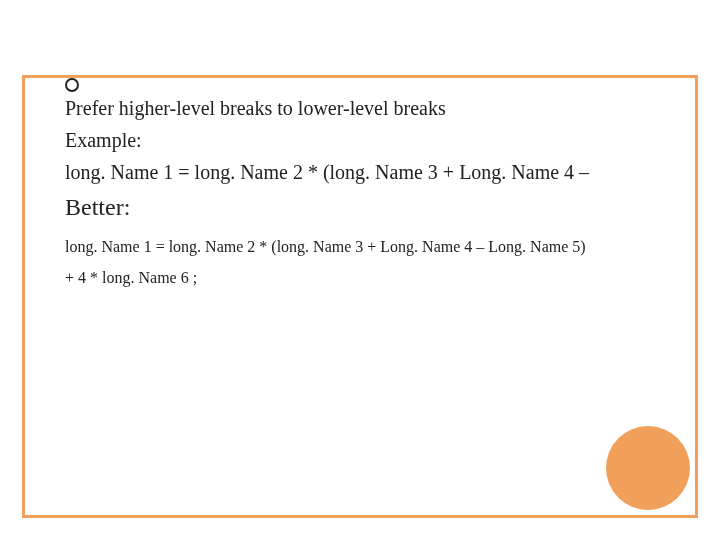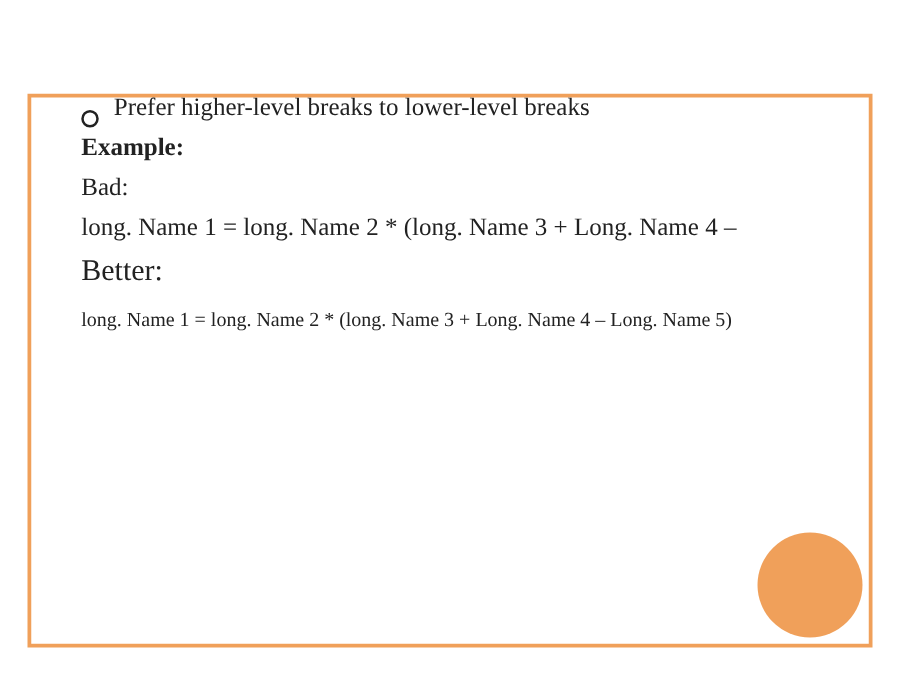--- a/index.html
+++ b/index.html
@@ -39,34 +39,35 @@
   }
   .content {
     position: relative;
     font-size: 20px;
     line-height: 1.6;
     padding-left: 25px;
     padding-right: 25px;
   }
   .bullet-row {
     display: flex;
-    align-items: flex-end;
+    align-items: flex-start;
+    flex-direction: column;
   }
   .bullet-icon {
     display: inline-block;
     width: 10px;
     height: 10px;
     border: 2px solid #222;
     border-radius: 50%;
     margin-right: 12px;
     margin-top: 8px;
     flex-shrink: 0;
   }
   .bold {
-    font-weight: bold;
+    font-weight: normal;
   }
   .code-block {
     margin-top: 0;
   }
   .code-block div {
     margin: 0;
   }
   .better-label {
     font-size: 24px;
     margin-bottom: 6px;
@@ -88,26 +89,26 @@
 
   <div class="content">
 
     <div class="bullet-row">
       <span class="bullet-icon"></span>
       <span>Prefer higher-level breaks to lower-level breaks</span>
     </div>
 
     <div class="bold">Example:</div>
 
-    <div>Bad:</div>
 
     <div class="code-block">
       <div>long. Name 1 = long. Name 2 * (long. Name 3 + Long. Name 4 –</div>
     </div>
 
     <div class="better-label">Better:</div>
 
     <div class="small-code">
       <div>long. Name 1 = long. Name 2 * (long. Name 3 + Long. Name 4 – Long. Name 5)</div>
+      <div>+ 4 * long. Name 6 ;</div>
     </div>
 
   </div>
 </div>
 
 </body></html>

